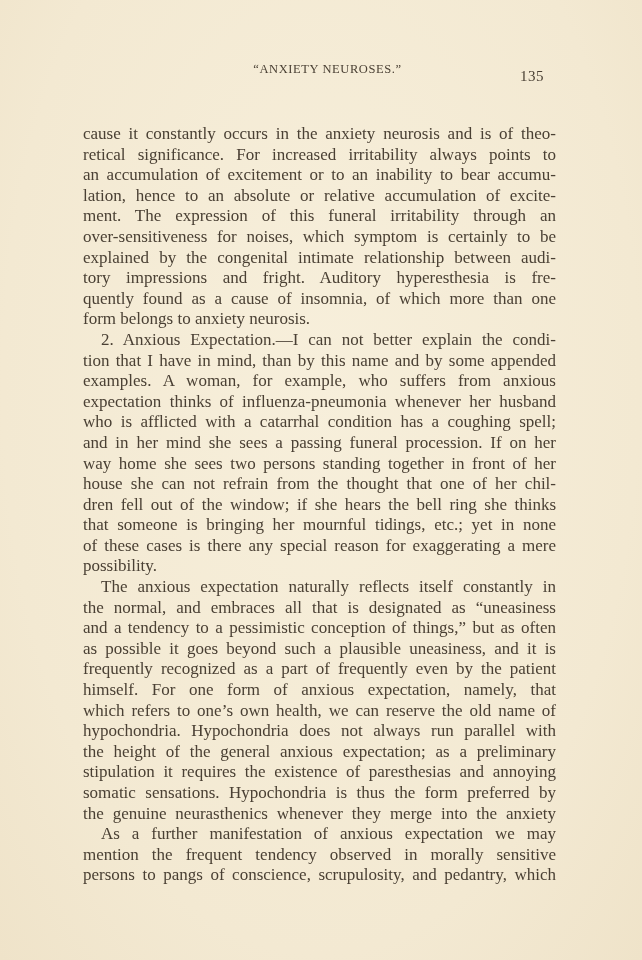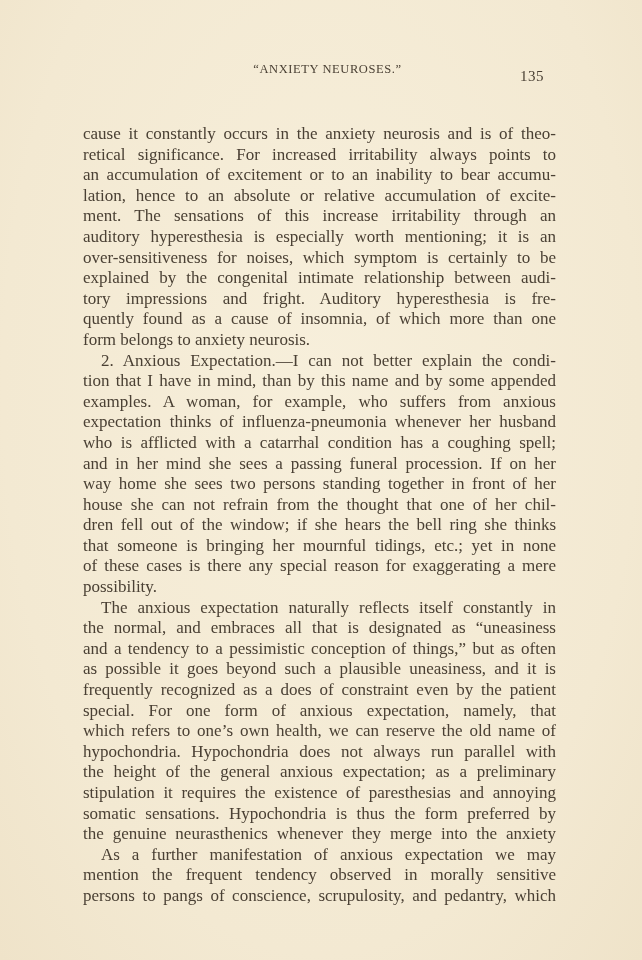--- a/index.html
+++ b/index.html
@@ -45,22 +45,21 @@
   <div class="header">
     <div class="running-head">“ANXIETY NEUROSES.”</div>
     <div class="page-number">135</div>
   </div>
 
   <div class="body-text">
     <span class="line">cause it constantly occurs in the anxiety neurosis and is of theo-</span>
     <span class="line">retical significance. For increased irritability always points to</span>
     <span class="line">an accumulation of excitement or to an inability to bear accumu-</span>
     <span class="line">lation, hence to an absolute or relative accumulation of excite-</span>
-    <span class="line">ment. The sensations of this increase irritability through an</span>
-    <span class="line">auditory hyperesthesia is especially worth mentioning; it is an</span>
+    <span class="line">ment. The expression of this funeral irritability through an</span>
     <span class="line">over-sensitiveness for noises, which symptom is certainly to be</span>
     <span class="line">explained by the congenital intimate relationship between audi-</span>
     <span class="line">tory impressions and fright. Auditory hyperesthesia is fre-</span>
     <span class="line">quently found as a cause of insomnia, of which more than one</span>
     <span class="line last">form belongs to anxiety neurosis.</span>
 
     <span class="line indent"><span>2.</span> <span class="ital">Anxious Expectation.</span><span>—I can not better explain the condi-</span></span>
     <span class="line">tion that I have in mind, than by this name and by some appended</span>
     <span class="line">examples. A woman, for example, who suffers from anxious</span>
     <span class="line">expectation thinks of influenza-pneumonia whenever her husband</span>
@@ -70,22 +69,22 @@
     <span class="line">house she can not refrain from the thought that one of her chil-</span>
     <span class="line">dren fell out of the window; if she hears the bell ring she thinks</span>
     <span class="line">that someone is bringing her mournful tidings, etc.; yet in none</span>
     <span class="line">of these cases is there any special reason for exaggerating a mere</span>
     <span class="line last">possibility.</span>
 
     <span class="line indent">The anxious expectation naturally reflects itself constantly in</span>
     <span class="line">the normal, and embraces all that is designated as “uneasiness</span>
     <span class="line">and a tendency to a pessimistic conception of things,” but as often</span>
     <span class="line">as possible it goes beyond such a plausible uneasiness, and it is</span>
-    <span class="line">frequently recognized as a does of constraint even by the patient</span>
-    <span class="line">special. For one form of anxious expectation, namely, that</span>
+    <span class="line">frequently recognized as a part of frequently even by the patient</span>
+    <span class="line">himself. For one form of anxious expectation, namely, that</span>
     <span class="line">which refers to one’s own health, we can reserve the old name of</span>
     <span class="line">hypochondria. Hypochondria does not always run parallel with</span>
     <span class="line">the height of the general anxious expectation; as a preliminary</span>
     <span class="line">stipulation it requires the existence of paresthesias and annoying</span>
     <span class="line">somatic sensations. Hypochondria is thus the form preferred by</span>
     <span class="line">the genuine neurasthenics whenever they merge into the anxiety</span>
 
     <span class="line indent">As a further manifestation of anxious expectation we may</span>
     <span class="line">mention the frequent tendency observed in morally sensitive</span>
     <span class="line">persons to pangs of conscience, scrupulosity, and pedantry, which</span>

